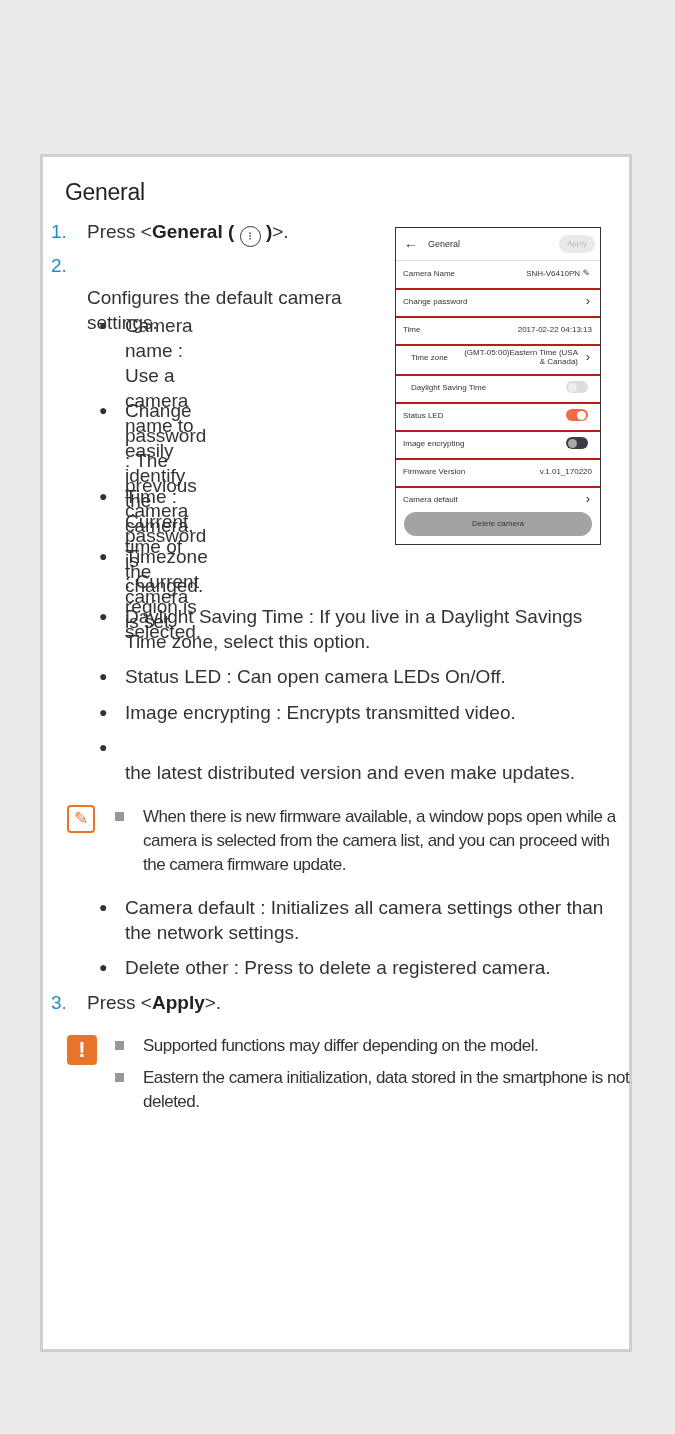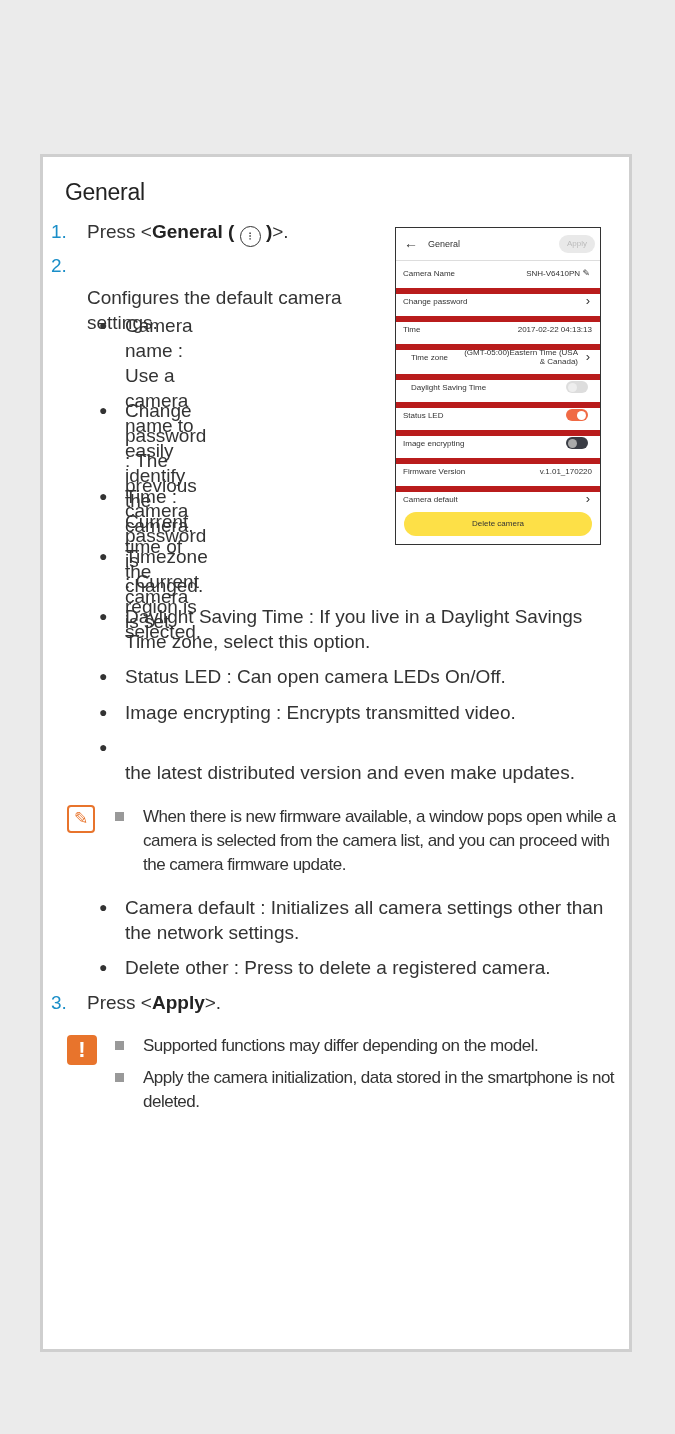--- a/index.html
+++ b/index.html
@@ -20,28 +20,28 @@
   .bullet .dot { position:absolute; left:0; top:0; font-size:14px; }
   .bullet .txt { position:absolute; left:26px; top:0; }
   .gen-icon { display:inline-block; width:19px; height:19px; border:1.5px solid #333; border-radius:50%;
     font-size:10px; line-height:19px; text-align:center; vertical-align:-2px; font-weight:bold; }
   
   .phone { position:absolute; left:352px; top:70px; width:206px; height:318px; border:1px solid #333; background:#fff; box-sizing:border-box; font-size:8px; color:#333; }
   .ph-head { position:absolute; left:0; top:0; width:100%; height:32px; border-bottom:1px solid #ddd; }
   .ph-back { position:absolute; left:8px; top:7px; font-size:14px; }
   .ph-title { position:absolute; left:32px; top:11px; font-size:9px; }
   .ph-apply { position:absolute; right:5px; top:7px; width:36px; height:18px; border-radius:9px; background:#e9e9e9; color:#bbb; font-size:8px; text-align:center; line-height:18px; }
-  .row { position:absolute; left:0; width:100%; height:28px; border-bottom:6px solid #b91c1c; }
+  .row { position:absolute; left:0; width:100%; height:28px; border-bottom:2px solid #b91c1c; }
   .row .l { position:absolute; left:7px; top:9px; }
   .row .l.ind { left:15px;text-align:center; }
   .row .r { position:absolute; right:12px; top:9px; text-align:right; }
   .row .chev { position:absolute; right:10px; top:5px; font-size:13px; }
   .tog { position:absolute; right:12px; top:7px; width:22px; height:12px; border-radius:7px; }
   .tog .k { position:absolute; top:1.5px; width:9px; height:9px; border-radius:50%; background:#fff; }
-  .del { position:absolute; left:8px; top:284px; width:188px; height:24px; border-radius:12px; background:#fde047; text-align:center; line-height:24px; font-size:8px; }
+  .del { position:absolute; left:8px; top:284px; width:188px; height:24px; border-radius:12px; background:#a3a3a3; text-align:center; line-height:24px; font-size:8px; }
   .note-icon { position:absolute; left:24px; width:28px; height:28px; border:2px solid #e8742c; border-radius:4px; box-sizing:border-box; color:#e8742c; text-align:center; font-size:17px; line-height:24px; }
   .warn-icon { position:absolute; left:24px; width:30px; height:30px; background:#e8742c; border-radius:4px; color:#fff; text-align:center; font-size:22px; font-weight:bold; line-height:30px; }
   .note { position:absolute; left:72px; font-family:"Liberation Sans Narrow","Liberation Sans", sans-serif; font-size:17px; line-height:24px; color:#333; letter-spacing:-0.5px; }
   .note .sq { position:absolute; left:0; top:7px; width:9px; height:9px; background:#999; }
   .note .txt { position:absolute; left:28px; top:0; width:480px; }
 </style>
 </head>
 <body>
 
 <div class="page">
@@ -107,21 +107,21 @@
     <span class="num">3.</span><span>Press &lt;</span><b>Apply</b><span>&gt;.</span>
   </div>
 
   <div class="warn-icon" style="top:878px">!</div>
   <div class="note" style="top:877px">
     <span class="sq"></span>
       <span class="txt" style="white-space:nowrap">Supported functions may differ depending on the model.</span>
   </div>
   <div class="note" style="top:909px">
     <span class="sq"></span>
-      <span class="txt" style="white-space:nowrap"><span>Apply the camera initialization, data stored in the smartphone is not</span><br><span>deleted.</span></span>
+      <span class="txt" style="white-space:nowrap"><span>Eastern the camera initialization, data stored in the smartphone is not</span><br><span>deleted.</span></span>
   </div>
 
   <div class="phone">
     <div class="ph-head">
       <span class="ph-back">←</span>
       <span class="ph-title">General</span>
       <span class="ph-apply">Apply</span>
     </div>
     <div class="row" style="top:32px">
         <span class="l">Camera Name</span>

